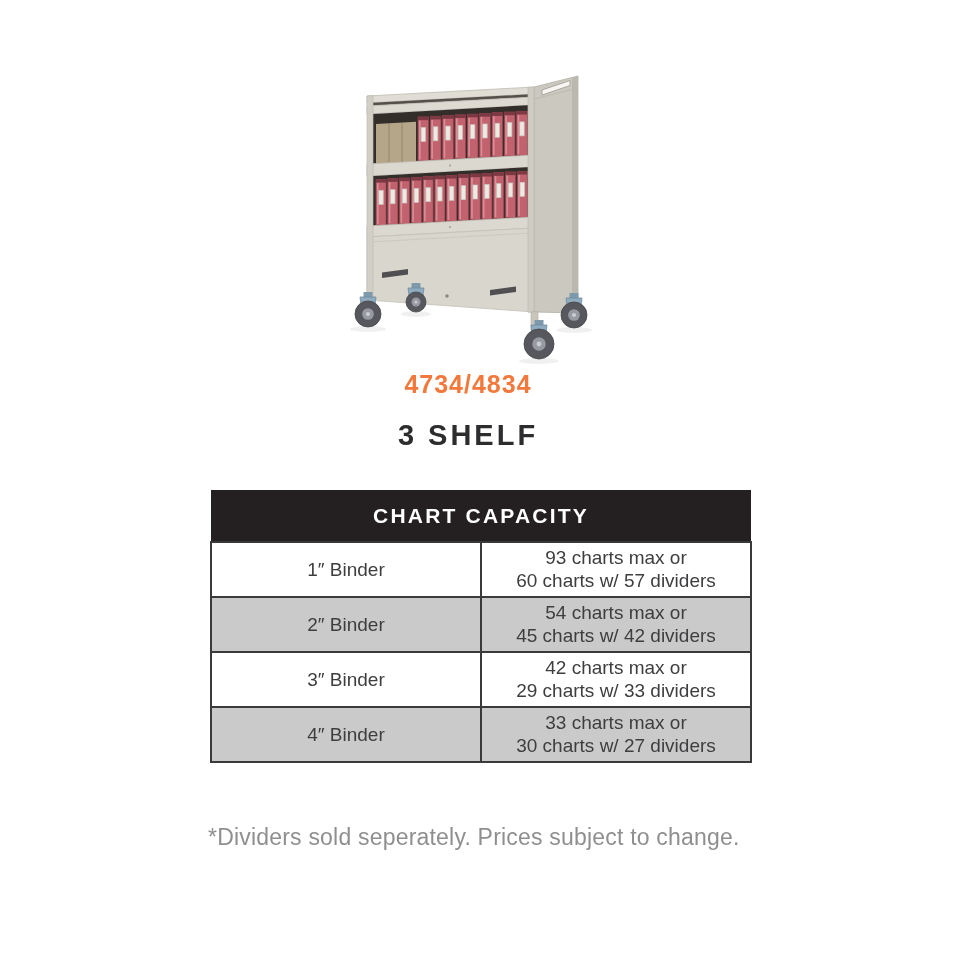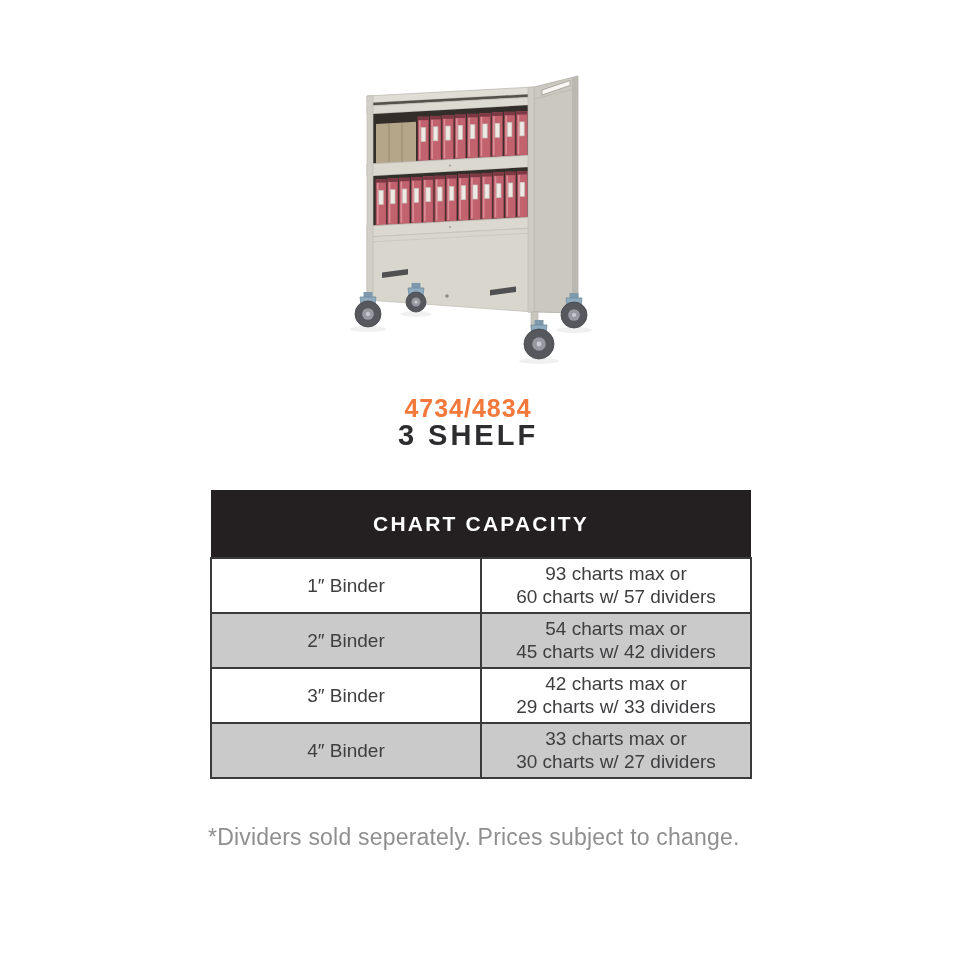--- a/index.html
+++ b/index.html
@@ -8,39 +8,39 @@
     font-family:"Liberation Sans","DejaVu Sans",sans-serif;
     -webkit-font-smoothing:antialiased;
   }
   .page{position:absolute;inset:0}
 
   
   .product-figure{position:absolute;left:320px;top:62px;width:320px;height:320px;margin:0}
 
   
   .model-title{
-    position:absolute;left:318px;top:394px;width:300px;margin:0;
+    position:absolute;left:318px;top:370px;width:300px;margin:0;
     text-align:center;font-size:25px;font-weight:bold;letter-spacing:1px;
     color:var(--accent,#F2793B);
   }
   .name-title{
     position:absolute;left:318px;top:419px;width:300px;margin:0;
     text-align:center;font-size:29px;font-weight:bold;letter-spacing:3px;
     color:#2D2D2F;
   }
 
   
   table.capacity{
     position:absolute;left:210px;top:490px;width:542px;
     border-collapse:collapse;table-layout:fixed;
   }
   table.capacity th{
     background:var(--header-bg,#242021);color:#ffffff;
     font-size:21px;font-weight:bold;letter-spacing:2.2px;
-    height:51px;border:0;padding:8px;
+    height:51px;border:0;padding:0;
   }
   table.capacity td{
     border:2px solid #3A3A3A;height:53px;padding:0;
     text-align:center;vertical-align:middle;color:#3E3E40;background:#ffffff;
   }
   table.capacity tbody tr:nth-child(even) td{background:var(--row-alt,#CACACA)}
   td.col-binder{width:176px;font-size:19px}
   td.col-capacity{font-size:19px;line-height:1.18}
 
   .footnote{

